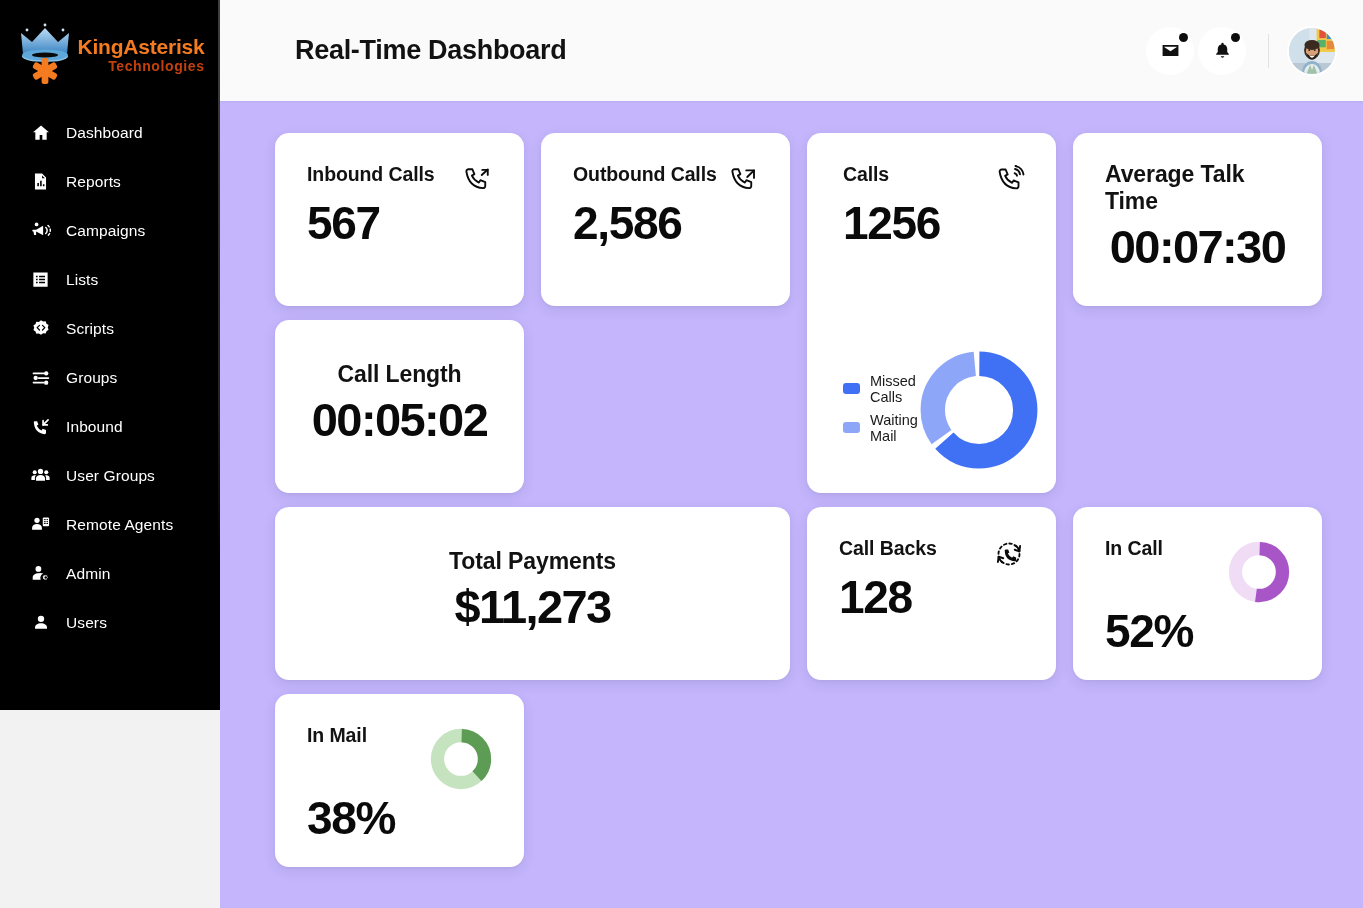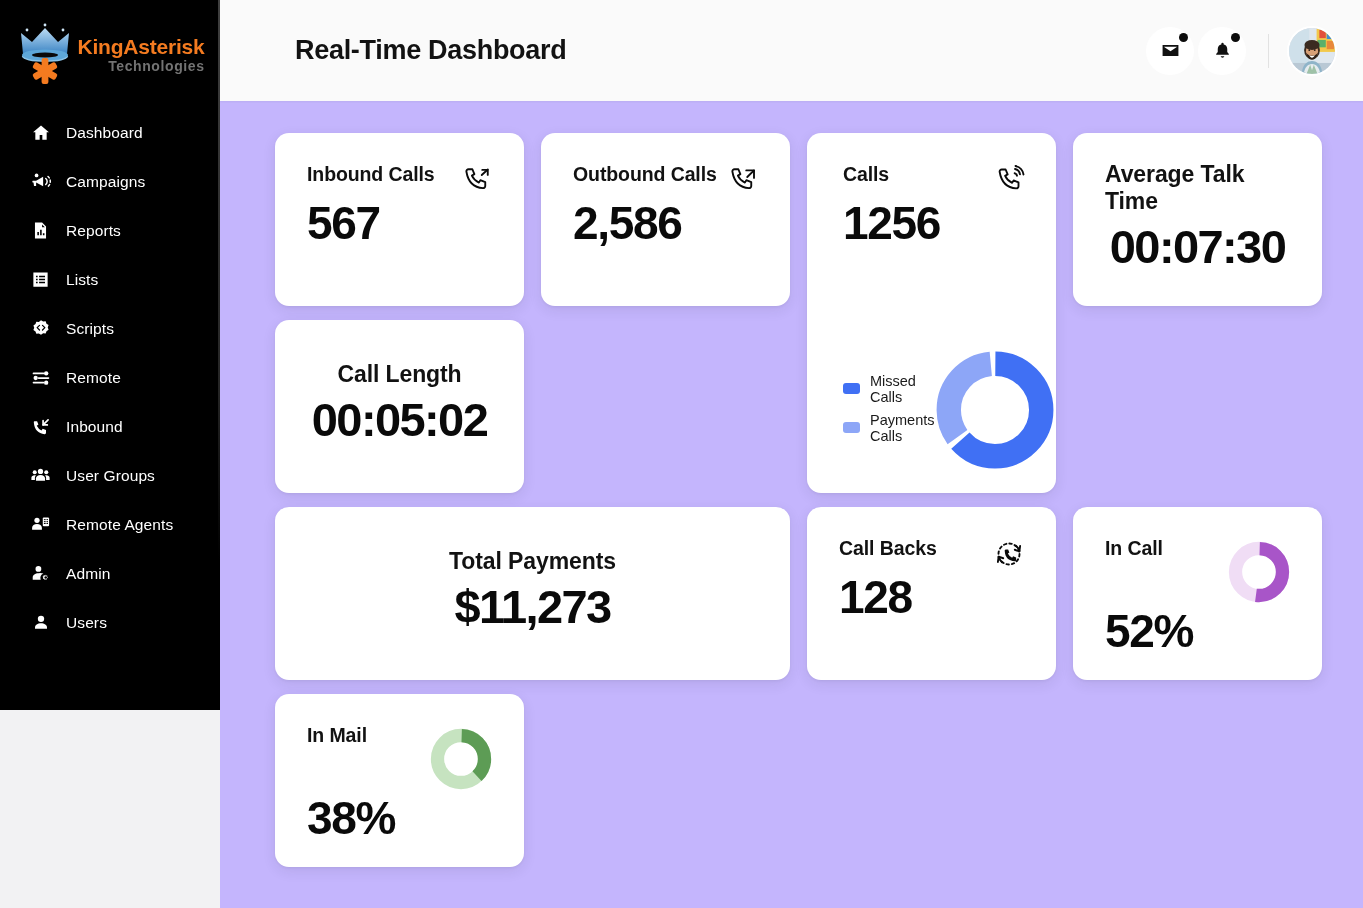--- a/index.html
+++ b/index.html
@@ -59,21 +59,21 @@
   }
   .brand-name {
     font-size: 21px;
     font-weight: 700;
     color: #f47b20;
     letter-spacing: -0.2px;
   }
   .brand-sub {
     font-size: 14px;
     font-weight: 600;
-    color: #737373;
+    color: #c2410c;
     letter-spacing: 0.6px;
     margin-top: 2px;
     text-align: right;
   }
 
   .nav {
     margin-top: 2px;
     display: flex;
     flex-direction: column;
   }
@@ -340,37 +340,37 @@
         <span class="nav-ico">
           <svg width="20" height="20" viewBox="0 0 24 24" fill="currentColor">
               <path d="M12 3 2.5 11h2.7v9h5.2v-5.6h3.2V20h5.2v-9h2.7L12 3z"></path>
             </svg>
         </span>
         <span class="nav-label">Dashboard</span>
       </div>
 
       <div class="nav-item">
         <span class="nav-ico">
+          <svg width="19" height="19" viewBox="0 0 24 24" fill="currentColor">
+              <path d="M14 2H5v20h14V7l-5-5zm0 2.5L17.5 8H14V4.5zM8 18v-4h2v4H8zm3.5 0v-7h2v7h-2zm3.5 0v-2.5h2V18h-2z"></path>
+            </svg>
+        </span>
+        <span class="nav-label">Reports</span>
+      </div>
+
+      <div class="nav-item">
+        <span class="nav-ico">
           <svg width="21" height="21" viewBox="0 0 24 24" fill="currentColor">
             <circle cx="7.5" cy="5" r="2.1"></circle>
             <path d="M3 11h4l8-4.5v11L7 13v4H4.6l-.6-4H3a1.6 1.6 0 0 1 0-2z"></path>
             <path d="M18 8.6a4.4 4.4 0 0 1 0 6.8" stroke="currentColor" stroke-width="1.7" fill="none" stroke-linecap="round"></path>
             <path d="M20.6 6.3a7.6 7.6 0 0 1 0 11.4" stroke="currentColor" stroke-width="1.7" fill="none" stroke-linecap="round" stroke-dasharray="2.2 2.6"></path>
           </svg>
         </span>
         <span class="nav-label">Campaigns</span>
-      </div>
-
-      <div class="nav-item">
-        <span class="nav-ico">
-          <svg width="19" height="19" viewBox="0 0 24 24" fill="currentColor">
-              <path d="M14 2H5v20h14V7l-5-5zm0 2.5L17.5 8H14V4.5zM8 18v-4h2v4H8zm3.5 0v-7h2v7h-2zm3.5 0v-2.5h2V18h-2z"></path>
-            </svg>
-        </span>
-        <span class="nav-label">Reports</span>
       </div>
 
       <div class="nav-item">
         <span class="nav-ico">
           <svg width="19" height="19" viewBox="0 0 24 24" fill="currentColor">
               <path d="M3 3h18v18H3V3zm3.3 4.2v2.1h2.1V7.2H6.3zm3.9 0v2.1h7.5V7.2h-7.5zM6.3 10.9V13h2.1v-2.1H6.3zm3.9 0V13h7.5v-2.1h-7.5zM6.3 14.7v2.1h2.1v-2.1H6.3zm3.9 0v2.1h7.5v-2.1h-7.5z"></path>
             </svg>
         </span>
         <span class="nav-label">Lists</span>
       </div>
@@ -389,21 +389,21 @@
         <span class="nav-ico">
           <svg width="20" height="20" viewBox="0 0 24 24" fill="currentColor">
             <rect x="2" y="5.4" width="14" height="2.1" rx="1"></rect>
               <circle cx="18.2" cy="6.4" r="2.6"></circle>
             <rect x="8" y="11" width="14" height="2.1" rx="1"></rect>
               <circle cx="5.6" cy="12" r="2.6"></circle>
             <rect x="2" y="16.6" width="14" height="2.1" rx="1"></rect>
               <circle cx="18.2" cy="17.6" r="2.6"></circle>
           </svg>
         </span>
-        <span class="nav-label">Remote</span>
+        <span class="nav-label">Groups</span>
       </div>
 
       <div class="nav-item">
         <span class="nav-ico">
           <svg width="20" height="20" viewBox="0 0 24 24" fill="none" stroke="currentColor" stroke-width="2" stroke-linecap="round" stroke-linejoin="round">
             <path d="M20.5 3.5 14.5 9.5"></path>
               <path d="M14.5 4.4v5.1h5.1"></path>
             <path d="M4 5h3.3l1.6 4-2 1.4a12.5 12.5 0 0 0 5.7 5.7l1.4-2 4 1.6V19a1.6 1.6 0 0 1-1.7 1.6C8.8 20 4 15.2 3.4 6.7A1.6 1.6 0 0 1 4 5z" fill="currentColor" stroke="none"></path>
           </svg>
         </span>
@@ -578,21 +578,21 @@
           <div class="card-value">1256</div>
 
           <div class="calls-bottom">
             <div class="legend">
               <div class="legend-row">
                 <span class="legend-swatch" style="background:#4070f4"></span>
                 <span class="legend-label">Missed Calls</span>
               </div>
               <div class="legend-row">
                 <span class="legend-swatch" style="background:#8da6f7"></span>
-                <span class="legend-label">Payments Calls</span>
+                <span class="legend-label">Waiting Mail</span>
               </div>
             </div>
 
             <svg class="donut-big" viewBox="0 0 42 42">
               <circle id="calls-seg-1" cx="21" cy="21" r="15.915" fill="none" stroke="#4070f4" stroke-width="8.4" stroke-dasharray="63.4 36.6" stroke-dashoffset="25"></circle>
               <circle id="calls-seg-2" cx="21" cy="21" r="15.915" fill="none" stroke="#8da6f7" stroke-width="8.4" stroke-dasharray="33.4 66.6" stroke-dashoffset="-40"></circle>
             </svg>
           </div>
         </div>
 

